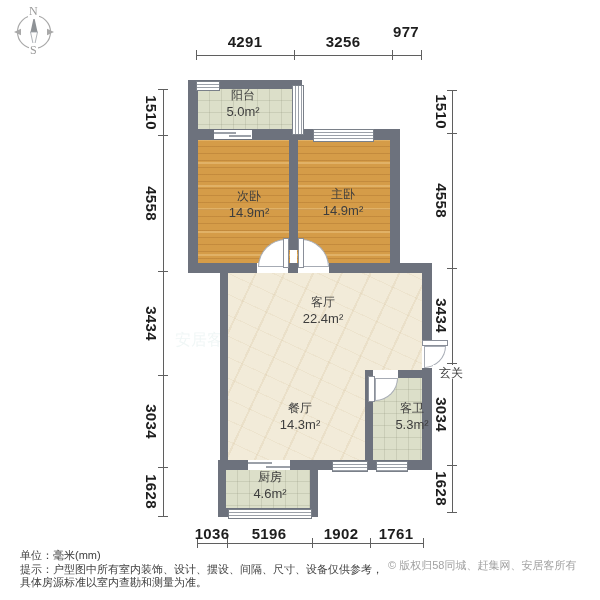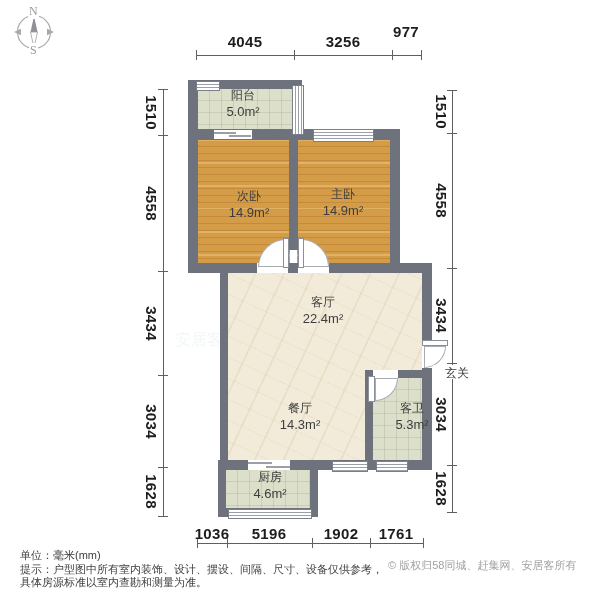--- a/index.html
+++ b/index.html
@@ -27,21 +27,21 @@
   .bar{position:absolute;background:#9ba0a8}
   .dl{background:#5f5f5f}
   .dim{font-size:15px;font-weight:600;color:#1d1d1d;text-align:center;letter-spacing:.3px;width:60px}
   .vdim{transform:rotate(90deg)}
   .rl{text-align:center;color:#3d3d3d;width:84px}
   .rn{font-size:12px;line-height:15px}
   .ra{font-size:13px;line-height:17px}
   .ft{font-size:11px;color:#404040;line-height:13px}
   .compass-letter{font-family:"Liberation Serif","DejaVu Serif",serif;font-size:12px;color:#9a9a9a;background:#fff;padding:0 1px}
   .wm{color:#0f766e;opacity:.06;font-size:16px}
-  .entry-label{font-size:12px;color:#3d3d3d;background:#fff;text-align:right;z-index:6}
+  .entry-label{font-size:12px;color:#3d3d3d;background:#fff;text-align:center;z-index:6}
 </style>
 </head>
 <body>
 
 <svg class="abs" style="left:10px;top:8px" width="48" height="48" viewBox="0 0 48 48">
   <circle cx="24" cy="24" r="16.5" fill="none" stroke="#a9a9a9" stroke-width="1.2"></circle>
   <polygon points="24,8 20.5,24 27.5,24" fill="#8e9296"></polygon>
   <polygon points="24,40 20.5,24 27.5,24" fill="#fdfdfd" stroke="#9aa0a6" stroke-width="0.8"></polygon>
   <polygon points="4,24 11,20.8 11,27.2" fill="#a9a9a9"></polygon>
   <polygon points="44,24 37,20.8 37,27.2" fill="#a9a9a9"></polygon>
@@ -136,21 +136,21 @@
   <div class="rn">厨房</div>
   <div class="ra">4.6m²</div>
 </div>
 <div class="abs entry-label" style="left:433px;top:365px;width:36px;height:14px">玄关</div>
 
 <div class="abs dl" style="left:196px;top:55px;width:225px;height:1px"></div>
 <div class="abs dl" style="left:196px;top:50px;width:1px;height:10px"></div>
 <div class="abs dl" style="left:294px;top:50px;width:1px;height:10px"></div>
 <div class="abs dl" style="left:392px;top:50px;width:1px;height:10px"></div>
 <div class="abs dl" style="left:421px;top:50px;width:1px;height:10px"></div>
-<div class="abs dim" style="left:215px;top:33px">4045</div>
+<div class="abs dim" style="left:215px;top:33px">4291</div>
 <div class="abs dim" style="left:313px;top:33px">3256</div>
 <div class="abs dim" style="left:376px;top:23px">977</div>
 
 <div class="abs dl" style="left:163px;top:89px;width:1px;height:427px"></div>
 <div class="abs dl" style="left:158px;top:89px;width:10px;height:1px"></div>
 <div class="abs dl" style="left:158px;top:135px;width:10px;height:1px"></div>
 <div class="abs dl" style="left:158px;top:271px;width:10px;height:1px"></div>
 <div class="abs dl" style="left:158px;top:375px;width:10px;height:1px"></div>
 <div class="abs dl" style="left:158px;top:467px;width:10px;height:1px"></div>
 <div class="abs dl" style="left:158px;top:516px;width:10px;height:1px"></div>

